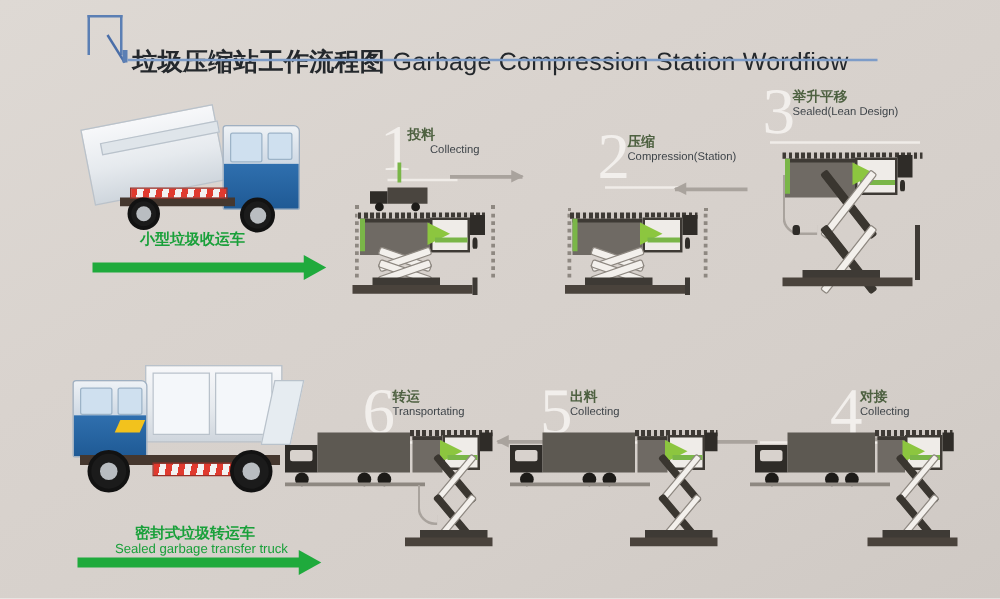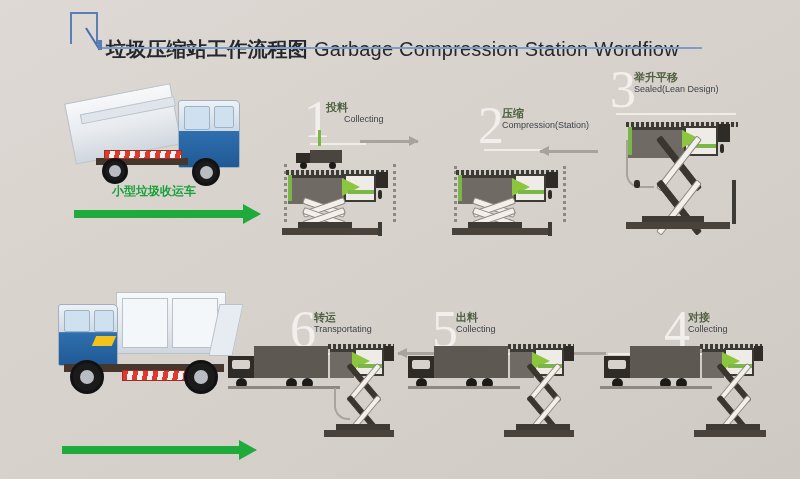--- a/index.html
+++ b/index.html
@@ -411,20 +411,22 @@
 
     <div class="tp-chassis" style="left:16px; top:76px; width:160px; height:8px;"></div>
     <div class="tp-stripes" style="left:74px; top:82px; width:66px; height:11px;"></div>
 
     <div class="tp-wheel" style="left:22px; top:72px; width:34px; height:34px;"></div>
     <div class="tp-hub" style="left:32px; top:82px; width:14px; height:14px;"></div>
     <div class="tp-wheel" style="left:136px; top:72px; width:34px; height:34px;"></div>
     <div class="tp-hub" style="left:146px; top:82px; width:14px; height:14px;"></div>
   </div>
 
+  <div class="cap-cn" style="left:108px; top:418px;">密封式垃圾转运车</div>
+  <div class="cap-en" style="left:92px; top:433px;">Sealed garbage transfer truck</div>
   <div class="greenarrow" style="left:62px; top:446px; width:178px;"></div>
 
   <div class="steplabel" style="left:290px; top:308px;">
     <div class="bignum" style="left:0; top:0;">6</div>
     <div class="numrule" style="left:6px; top:45px; width:58px;"></div>
     <div class="lbl-cn" style="left:24px; top:2px;">转运</div>
     <div class="lbl-en" style="left:24px; top:16px;">Transportating</div>
   </div>
 
   <div class="steplabel" style="left:432px; top:308px;">

